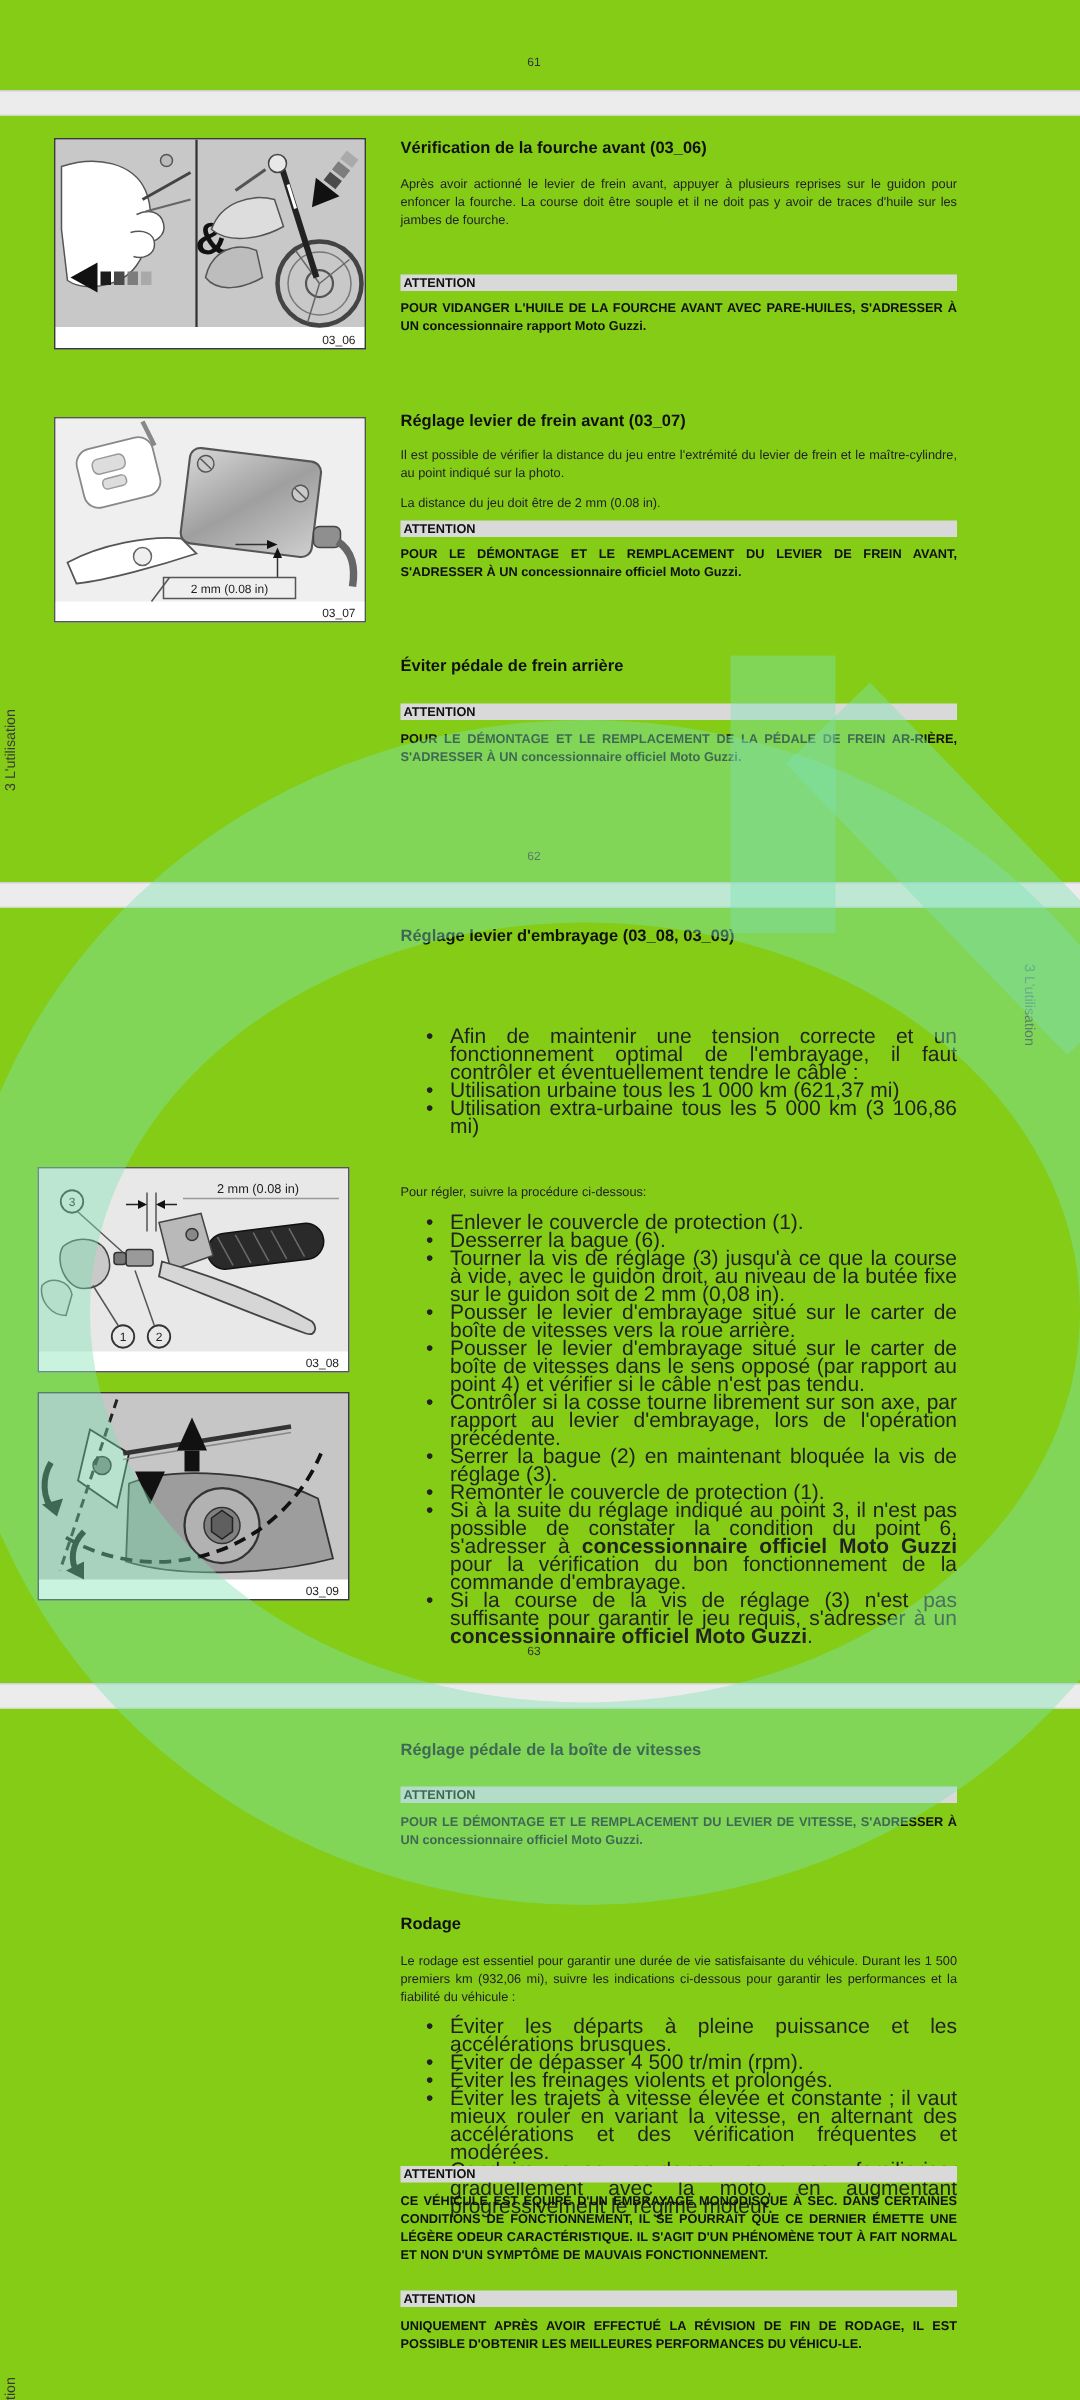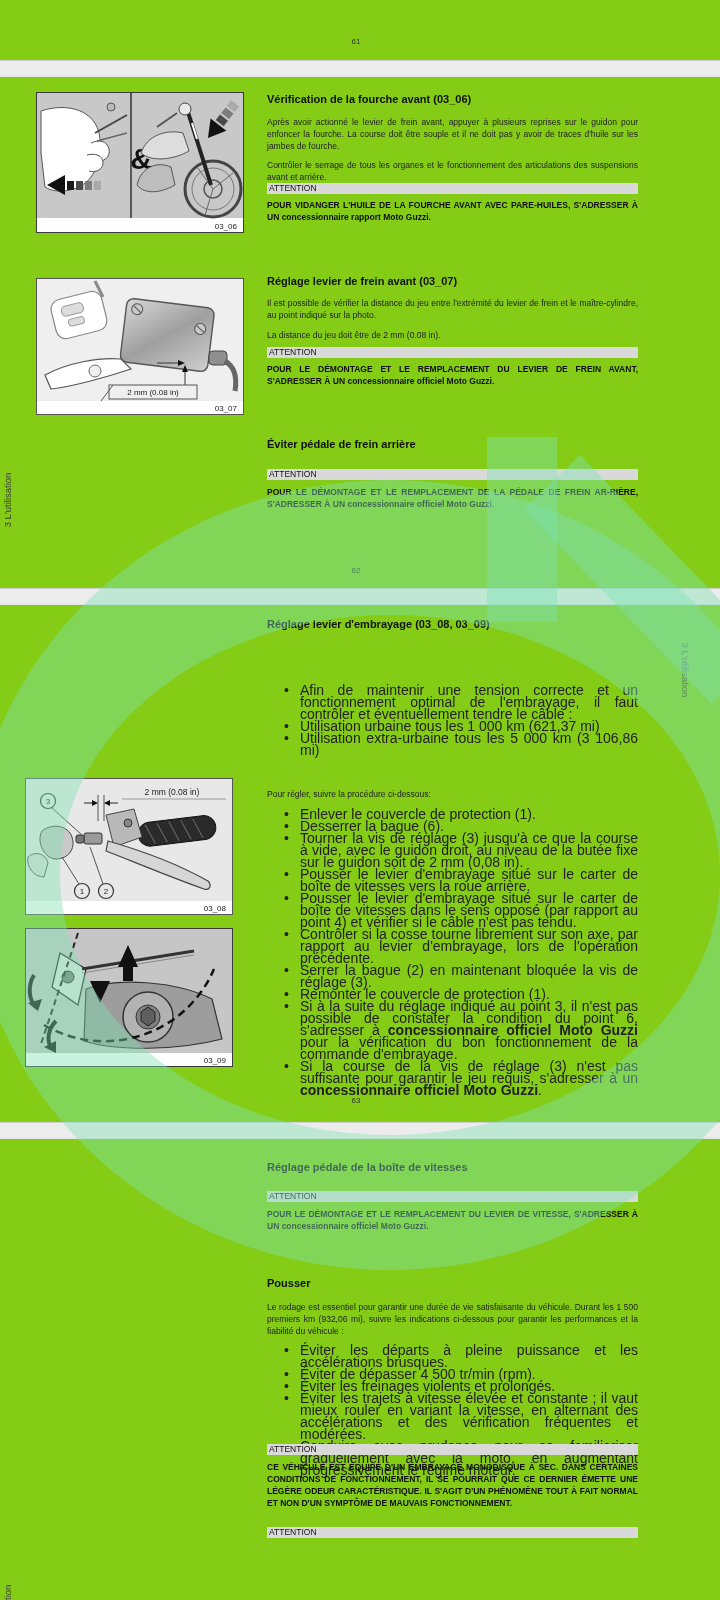--- a/index.html
+++ b/index.html
@@ -11,21 +11,21 @@
            font-size:8px;color:#333;}
   .vlabel{position:absolute;width:80px;height:14px;text-align:center;
           font-size:9.5px;color:#3a3a3a;white-space:nowrap;}
   .rotl{transform:rotate(-90deg);}
   .rotr{transform:rotate(90deg);}
   .title{position:absolute;left:267px;width:371px;font-size:11px;font-weight:bold;color:#111;}
   .txt{position:absolute;left:267px;width:371px;font-size:8.5px;line-height:12px;
        color:#222;text-align:justify;}
   .warn{font-weight:bold;color:#101010;}
   .attn{position:absolute;left:267px;width:371px;height:11px;background:#d9d9d9;
-        font-size:8.5px;line-height:11px;font-weight:normal;color:#111;
+        font-size:8.5px;line-height:11px;font-weight:bold;color:#111;
         padding-left:2px;box-sizing:border-box;}
   .list{position:absolute;left:267px;width:371px;font-size:14px;line-height:12px;
         color:#222;text-align:justify;}
   .bi{position:relative;padding-left:33px;}
   .bi::before{content:"\2022";position:absolute;left:17px;top:0;}
   .fig{position:absolute;background:#fff;border:1px solid #3a3a3a;box-sizing:border-box;}
   .fig svg{display:block;}
   .wm{position:absolute;pointer-events:none;z-index:6;}
   .wm-ring{border-radius:50%;}
 </style>
@@ -76,21 +76,20 @@
         <rect x="176" y="17" width="10" height="7" fill="#7d7d7d"></rect>
         <rect x="176" y="26" width="10" height="7" fill="#4a4a4a"></rect>
         <polygon points="171,35 191,35 181,52" fill="#111"></polygon>
       </g>
       <text x="200" y="136" font-size="8" fill="#222" text-anchor="end" font-family="Liberation Sans, sans-serif">03_06</text>
     </svg>
   </div>
 
   <div class="title" style="top:93px">Vérification de la fourche avant (03_06)</div>
   <div class="txt" style="top:116px">Après avoir actionné le levier de frein avant, appuyer à plusieurs reprises sur le guidon pour enfoncer la fourche. La course doit être souple et il ne doit pas y avoir de traces d'huile sur les jambes de fourche.</div>
-  <div class="txt" style="top:159px">Contrôler le serrage de tous les organes et le fonctionnement des articulations des suspensions avant et arrière.</div>
   <div class="attn" style="top:183px">ATTENTION</div>
   <div class="txt warn" style="top:199px">POUR VIDANGER L'HUILE DE LA FOURCHE AVANT AVEC PARE-HUILES, S'ADRESSER À UN concessionnaire rapport Moto Guzzi.</div>
 
   <div class="fig" style="left:36px;top:278px;width:208px;height:137px;background:#efefef;border-color:#555">
     <svg width="206" height="135" viewBox="0 0 206 135">
       <defs>
         <linearGradient id="res" x1="0" y1="0" x2="1" y2="1">
           <stop offset="0" stop-color="#d8d8d8"></stop>
             <stop offset="0.5" stop-color="#9f9f9f"></stop>
             <stop offset="1" stop-color="#cfcfcf"></stop>
@@ -245,34 +244,35 @@
     </svg>
   </div>
 
   <div class="pagenum" style="top:1096px">63</div>
   <div class="sep" style="top:1122px"></div>
 
   <div class="title" style="top:1161px">Réglage pédale de la boîte de vitesses</div>
   <div class="attn" style="top:1191px">ATTENTION</div>
   <div class="txt warn" style="top:1208px">POUR LE DÉMONTAGE ET LE REMPLACEMENT DU LEVIER DE VITESSE, S'ADRESSER À UN concessionnaire officiel Moto Guzzi.</div>
 
-  <div class="title" style="top:1277px">Pousser</div>
+  <div class="title" style="top:1277px">Rodage</div>
   <div class="txt" style="top:1301px">Le rodage est essentiel pour garantir une durée de vie satisfaisante du véhicule. Durant les 1 500 premiers km (932,06 mi), suivre les indications ci-dessous pour garantir les performances et la fiabilité du véhicule :</div>
 
   <div class="list" style="top:1344px">
     <div class="bi">Éviter les départs à pleine puissance et les accélérations brusques.</div>
     <div class="bi">Éviter de dépasser 4 500 tr/min (rpm).</div>
     <div class="bi">Éviter les freinages violents et prolongés.</div>
     <div class="bi">Éviter les trajets à vitesse élevée et constante ; il vaut mieux rouler en variant la vitesse, en alternant des accélérations et des vérification fréquentes et modérées.</div>
     <div class="bi">Conduire avec prudence pour se familiariser graduellement avec la moto, en augmentant progressivement le régime moteur.</div>
   </div>
 
   <div class="attn" style="top:1444px">ATTENTION</div>
   <div class="txt warn" style="top:1461px">CE VÉHICULE EST ÉQUIPÉ D'UN EMBRAYAGE MONODISQUE À SEC. DANS CERTAINES CONDITIONS DE FONCTIONNEMENT, IL SE POURRAIT QUE CE DERNIER ÉMETTE UNE LÉGÈRE ODEUR CARACTÉRISTIQUE. IL S'AGIT D'UN PHÉNOMÈNE TOUT À FAIT NORMAL ET NON D'UN SYMPTÔME DE MAUVAIS FONCTIONNEMENT.</div>
   <div class="attn" style="top:1527px">ATTENTION</div>
+  <div class="txt warn" style="top:1544px">UNIQUEMENT APRÈS AVOIR EFFECTUÉ LA RÉVISION DE FIN DE RODAGE, IL EST POSSIBLE D'OBTENIR LES MEILLEURES PERFORMANCES DU VÉHICU-LE.</div>
 
   <div class="vlabel rotl" style="left:-31px;top:493px">3 L'utilisation</div>
   <div class="vlabel rotr" style="left:644px;top:663px">3 L'utilisation</div>
   <div class="vlabel rotl" style="left:-31px;top:1605px">3 L'utilisation</div>
 
   <div class="wm wm-ring" style="left:-30px;top:480px;width:840px;height:790px;box-sizing:border-box;
        border:solid rgba(127,226,178,0.42);border-width:135px 90px;"></div>
   <div class="wm" style="left:487px;top:437px;width:70px;height:185px;background:rgba(127,226,178,0.42);"></div>
   <div class="wm" style="left:580px;top:455px;width:270px;height:78px;background:rgba(127,226,178,0.42);
        transform:rotate(46deg);transform-origin:left top;"></div>

